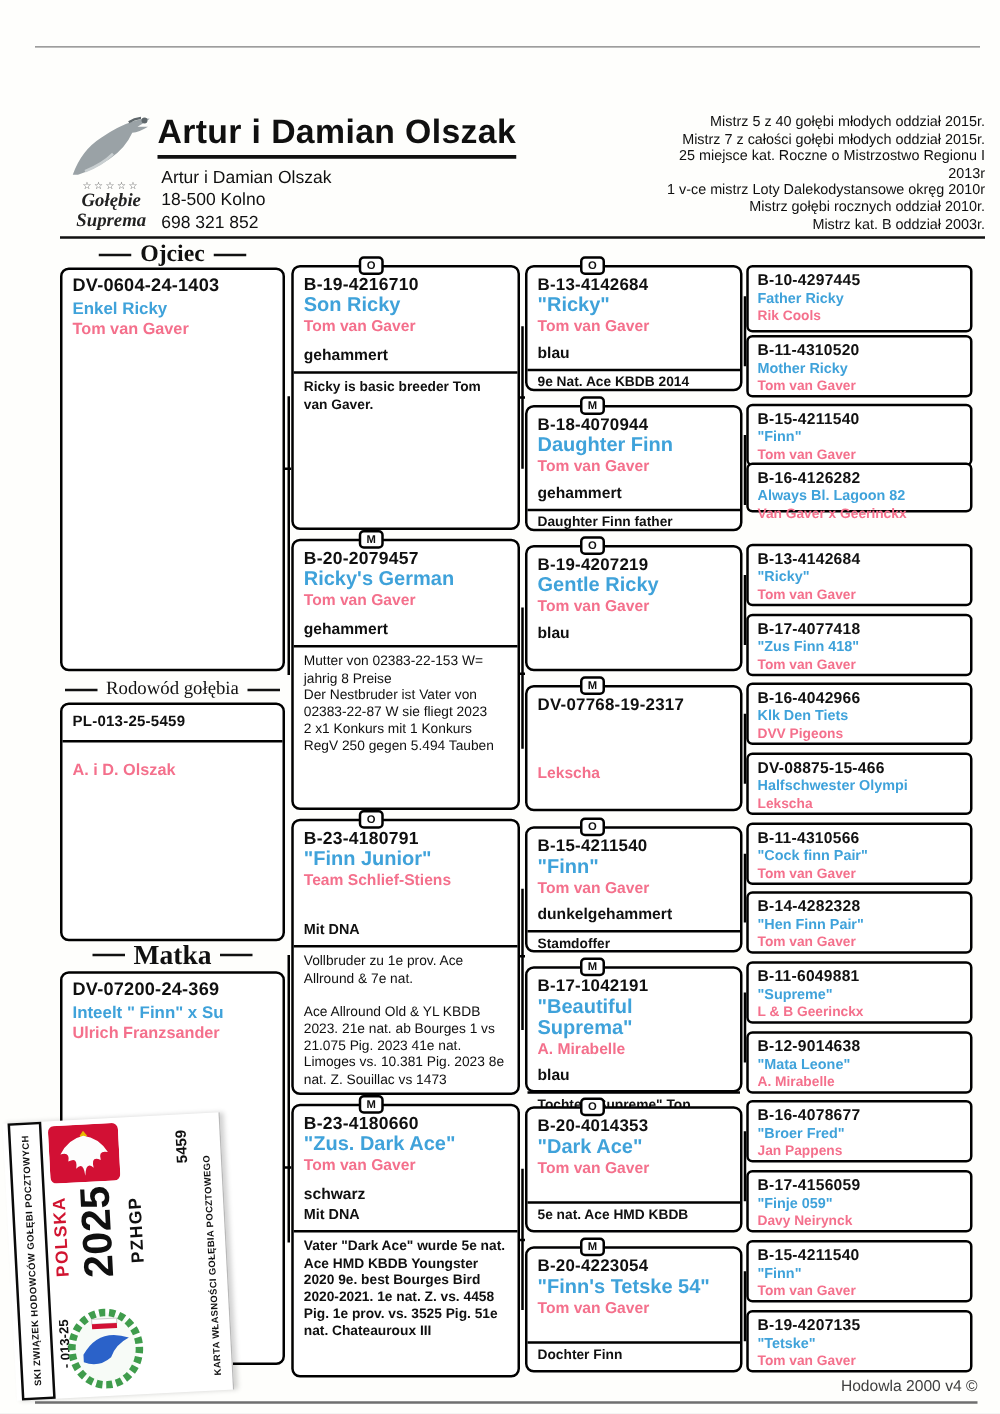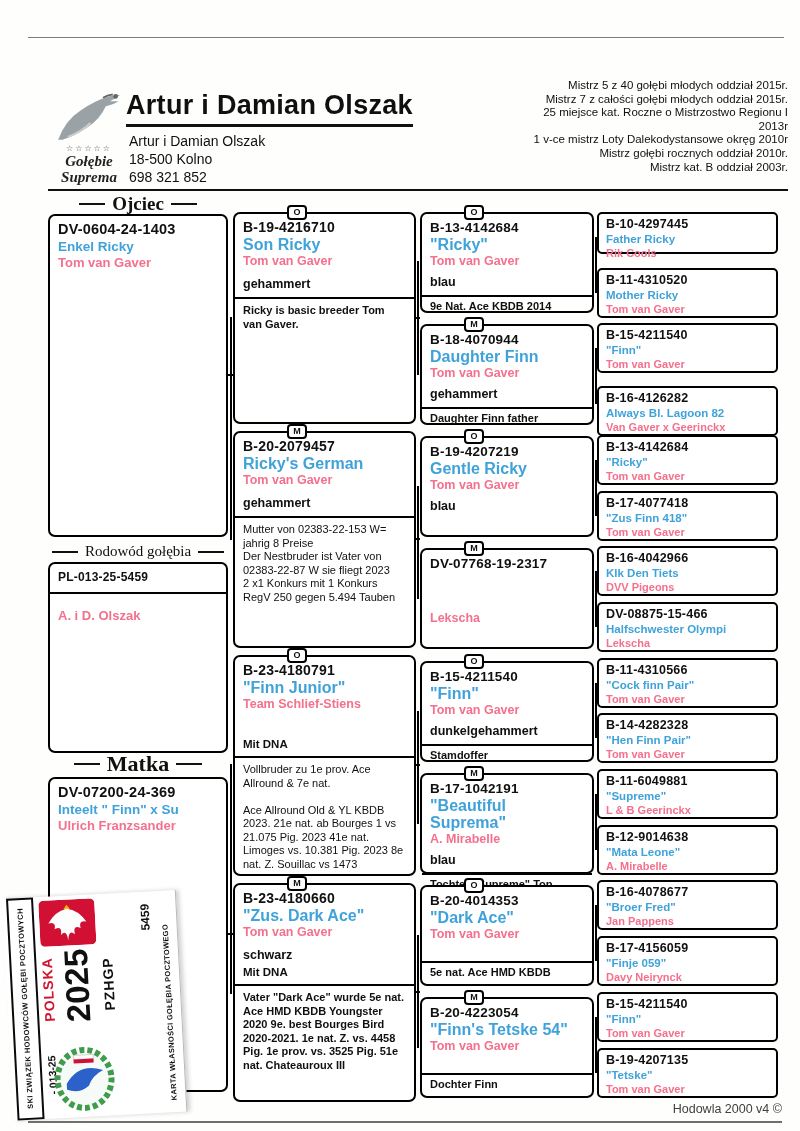--- a/index.html
+++ b/index.html
@@ -12,21 +12,21 @@
   .scan-bottom { position:absolute; left:28px; top:1121px; width:754px; height:2px; background:#6f6f6f; z-index:9; }
 
   
   .logo { position:absolute; left:50px; top:88px; width:78px; text-align:center; }
   .logo svg { width:72px; height:56px; display:block; margin:0 auto; }
   .stars { font-size:8px; color:#4a4a4a; letter-spacing:2px; line-height:9px; }
   .logoline { font-family:"Liberation Serif", serif; font-weight:bold; font-style:italic; font-size:15px; line-height:16px; color:#222; }
   .title { position:absolute; left:126px; top:90px; font-size:27px; font-weight:bold; letter-spacing:.3px;
            border-bottom:3px solid #111; padding-bottom:3px; }
   .address { position:absolute; left:129px; top:132px; font-size:14px; line-height:18px; white-space:pre-line; }
-  .achievements { position:absolute; right:12px; top:79px; width:330px; text-align:right; font-size:11.5px; line-height:13.6px; white-space:pre-line; }
+  .achievements { position:absolute; right:12px; top:92px; width:330px; text-align:right; font-size:11.5px; line-height:13.6px; white-space:pre-line; }
   .header-rule { position:absolute; left:48px; top:189px; width:740px; height:2px; background:#111; }
 
   
   .genlabel { position:absolute; display:flex; align-items:center; justify-content:center; gap:7px;
               font-family:"Liberation Serif", serif; width:180px; left:48px; }
   .genlabel .dash { height:2px; background:#111; flex:0 0 26px; }
   .lbl-father { top:193px; font-size:19px; font-weight:bold; }
   .lbl-pedigree { top:543px; font-size:15px; }
   .lbl-mother { top:751px; font-size:22px; font-weight:bold; }
 
@@ -269,36 +269,36 @@
     <div class="tab">M</div>
     <div class="ring">B-20-4223054</div>
     <div class="bird">"Finn's Tetske 54"</div>
     <div class="breeder">Tom van Gaver</div>
     <div class="noteblock">
       <div class="rule"></div>
       <div class="notes">Dochter Finn</div>
     </div>
   </div>
 
-  <div class="pbox g4" style="left:597px;top:212px;width:181px;height:42px">
+  <div class="pbox g4" style="left:597px;top:212px;width:181px;height:54px">
     <div class="ring">B-10-4297445</div>
     <div class="bird">Father Ricky</div>
     <div class="breeder">Rik Cools</div>
   </div>
   <div class="pbox g4" style="left:597px;top:268px;width:181px;height:50px">
     <div class="ring">B-11-4310520</div>
     <div class="bird">Mother Ricky</div>
     <div class="breeder">Tom van Gaver</div>
   </div>
   <div class="pbox g4" style="left:597px;top:323px;width:181px;height:50px">
     <div class="ring">B-15-4211540</div>
     <div class="bird">"Finn"</div>
     <div class="breeder">Tom van Gaver</div>
   </div>
-  <div class="pbox g4" style="left:597px;top:386px;width:181px;height:50px">
+  <div class="pbox g4" style="left:597px;top:370px;width:181px;height:40px">
     <div class="ring">B-16-4126282</div>
     <div class="bird">Always Bl. Lagoon 82</div>
     <div class="breeder">Van Gaver x Geerinckx</div>
   </div>
   <div class="pbox g4" style="left:597px;top:435px;width:181px;height:50px">
     <div class="ring">B-13-4142684</div>
     <div class="bird">"Ricky"</div>
     <div class="breeder">Tom van Gaver</div>
   </div>
   <div class="pbox g4" style="left:597px;top:491px;width:181px;height:50px">

